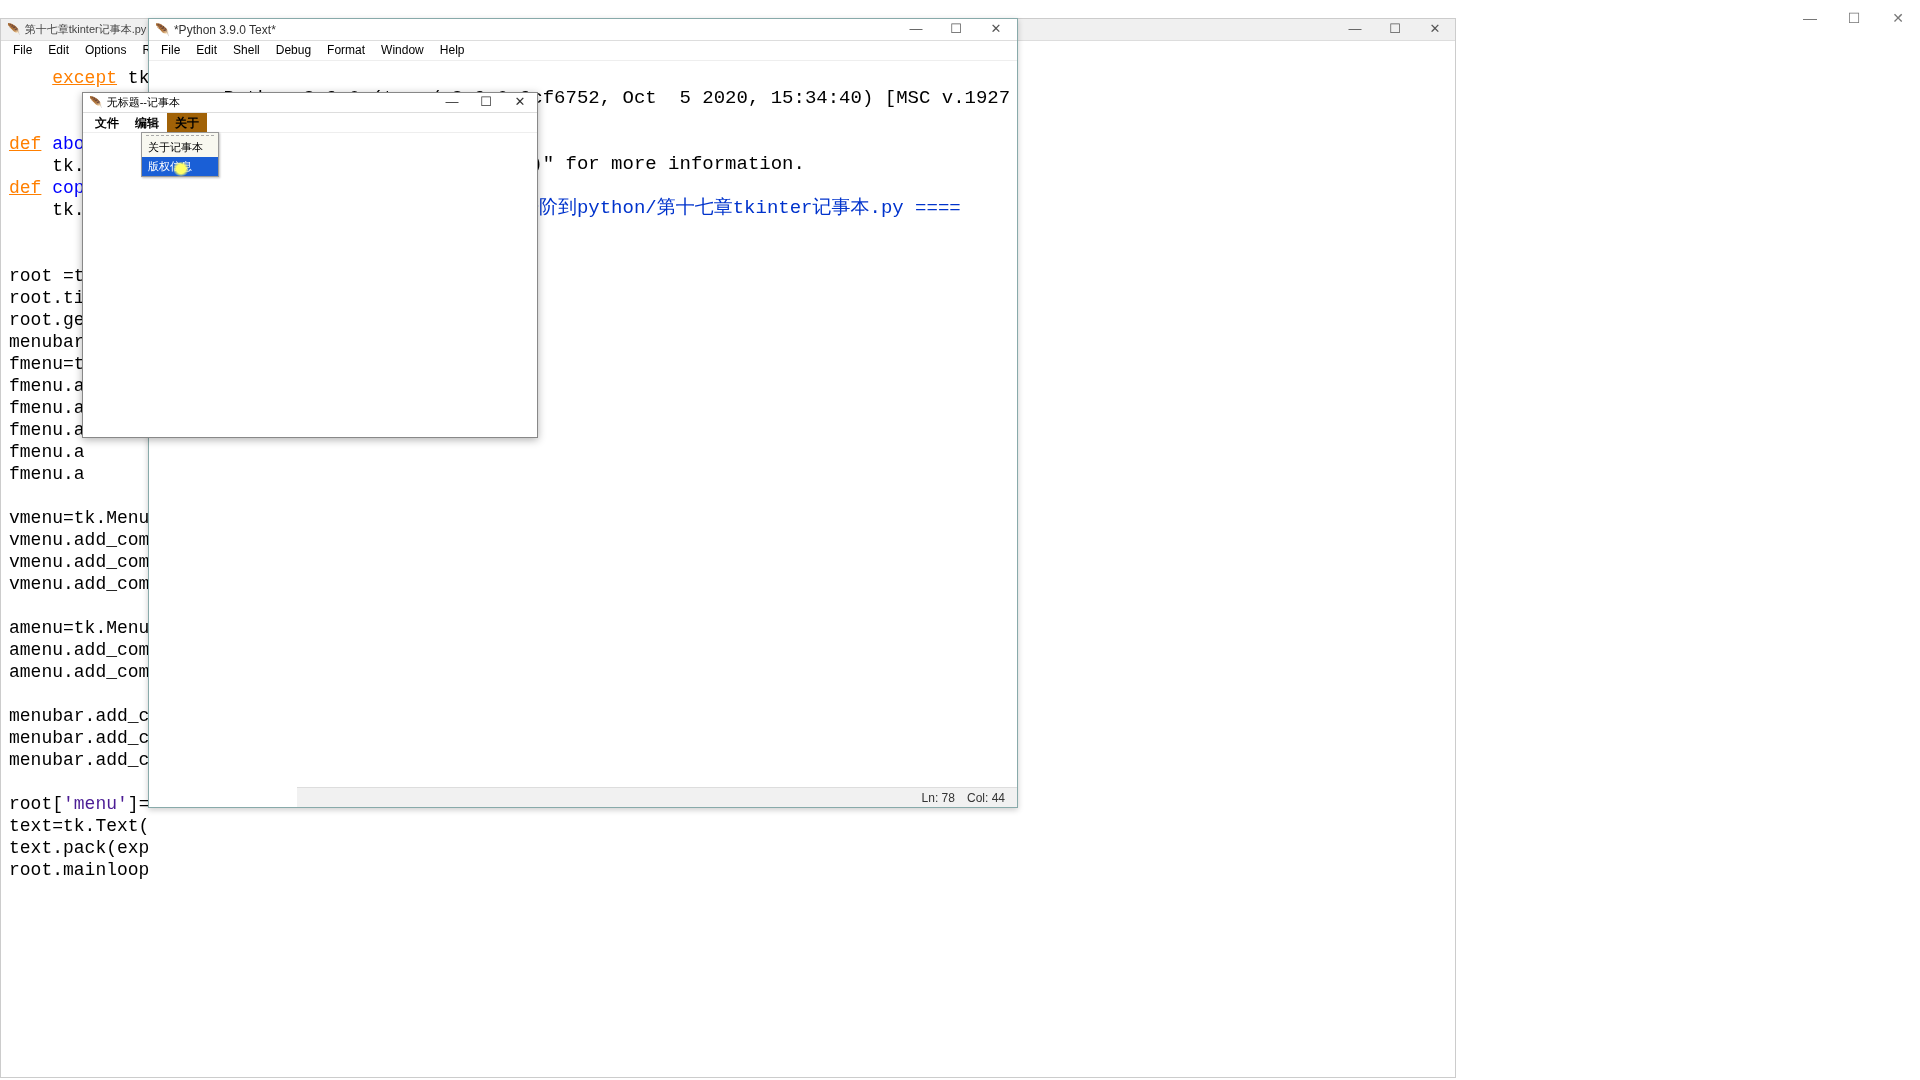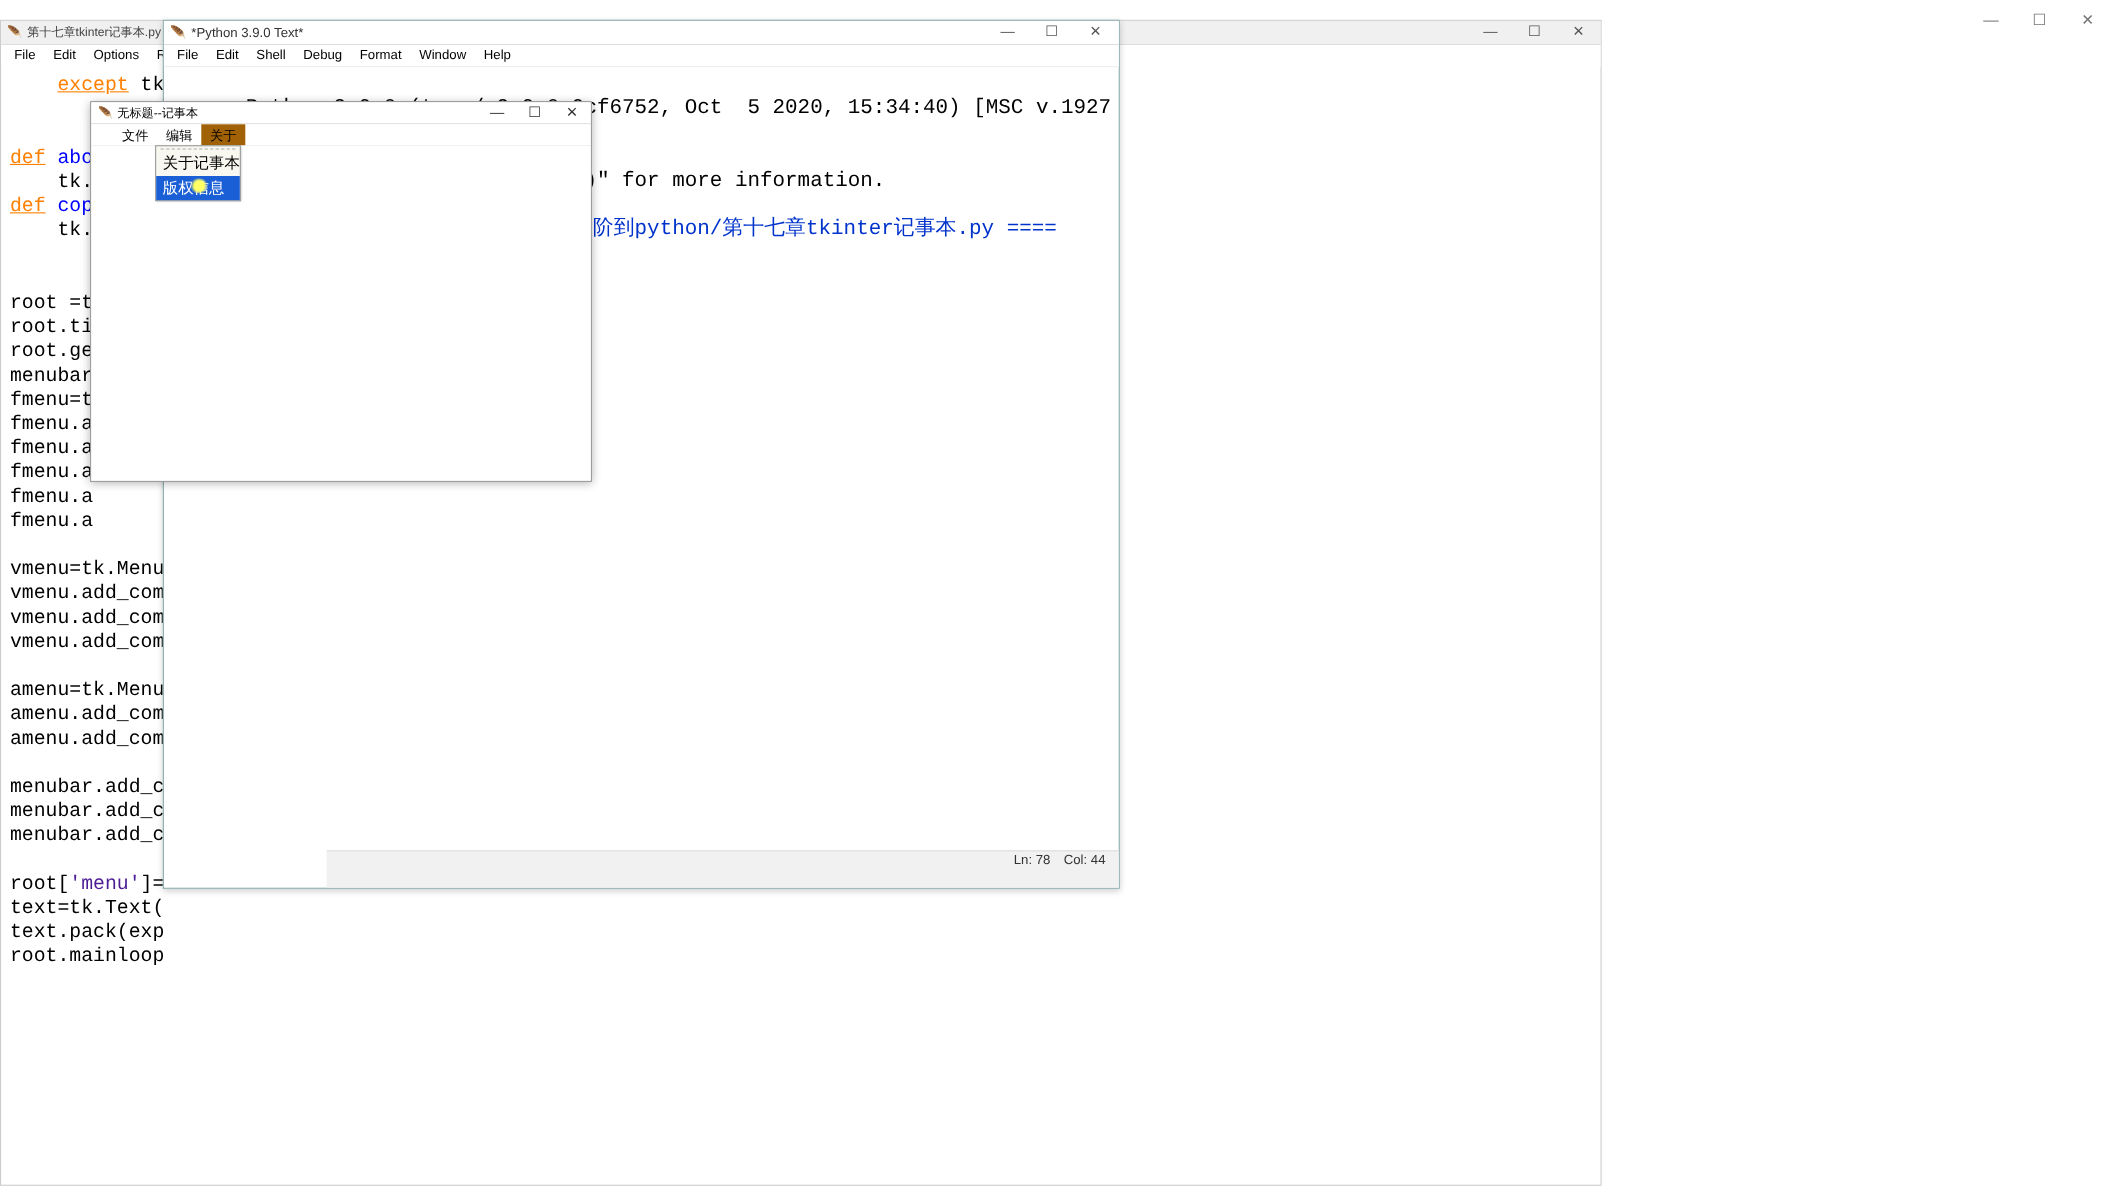--- a/index.html
+++ b/index.html
@@ -126,58 +126,59 @@
   .notepad .titlebar .feather { color: #3a6ea5; margin-right: 4px; }
   .notepad .controls {
     position: absolute; right: 4px; top: 1px;
     display: flex; gap: 8px; font-size: 13px; color: #333;
   }
   .notepad .controls span { width: 26px; text-align: center; cursor: default; }
   .notepad .menubar {
     height: 20px;
     background: #fff;
     display: flex;
-    padding-left: 20px;
+    padding-left: 4px;
     font-size: 12px;
     border-bottom: 1px solid #eee;
+    font-weight: bold;
   }
   .notepad .menubar .mi { padding: 2px 8px; cursor: default; }
   .notepad .menubar .mi.active { background: #a16207; }
   .notepad .body { flex: 1; position: relative; background: #fff; height: calc(100% - 40px); }
 
   
   .dropdown {
     position: absolute;
     left: 141px; top: 132px;
     width: 78px;
     background: #f8f8f0;
     border: 1px solid #999;
     box-shadow: 1px 1px 2px rgba(0,0,0,0.25);
-    font-size: 14px;
+    font-size: 11px;
     z-index: 50;
   }
   .dropdown .sep { border-top: 1px dashed #aaa; margin: 2px 4px; height: 0; }
   .dropdown .dd-item { padding: 2px 6px; cursor: default; white-space: nowrap; }
   .dropdown .dd-item.hl { background: #1a5fd6; color: #fff; position: relative; }
   .cursor-highlight {
     position: absolute;
     width: 18px; height: 14px;
     background: radial-gradient(circle, #ffff66 40%, rgba(255,255,102,0) 70%);
     border-radius: 50%;
     pointer-events: none;
     z-index: 100;
   }
 
   .statusbar {
     position: absolute;
     bottom: 0; right: 0; left: 148px;
-    height: 34px;
+    height: 20px;
     background: #f1f1f1;
     border-top: 1px solid #ddd;
-    display: flex; justify-content: flex-end; 
+    display: flex; justify-content: flex-end; align-items: center;
     font-size: 12px; color: #333;
     padding-right: 12px;
     gap: 12px;
   }
 
   .far-right {
     position: absolute;
     right: 8px; top: 10px;
     display: flex; gap: 16px;
     color: #777; font-size: 14px;

